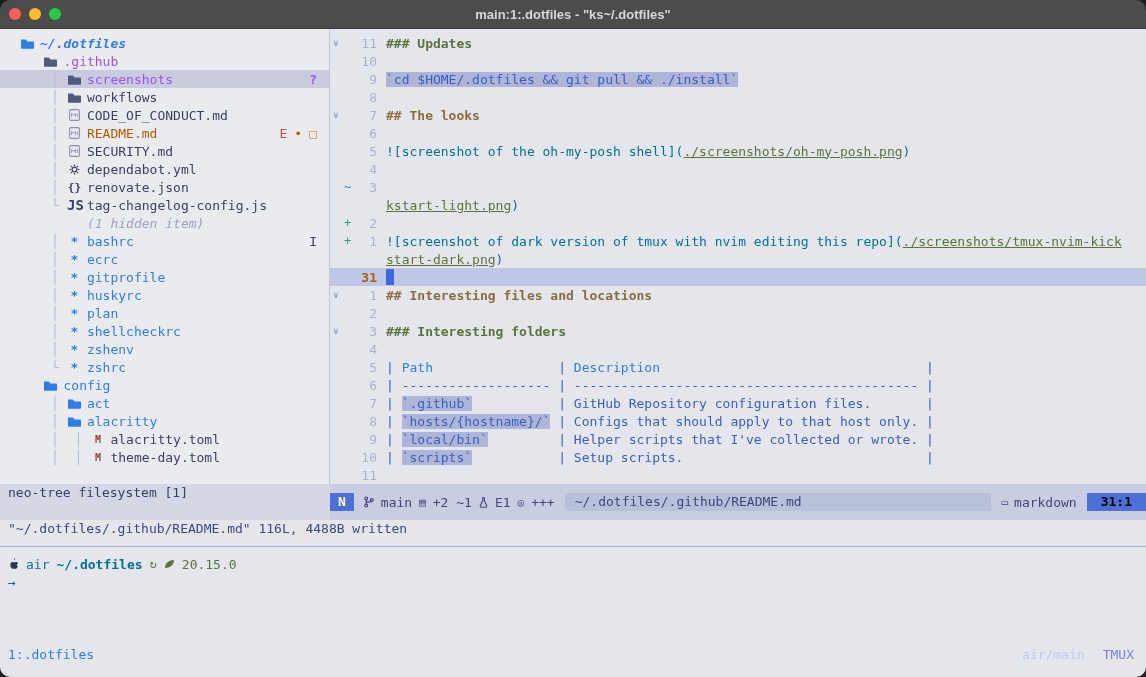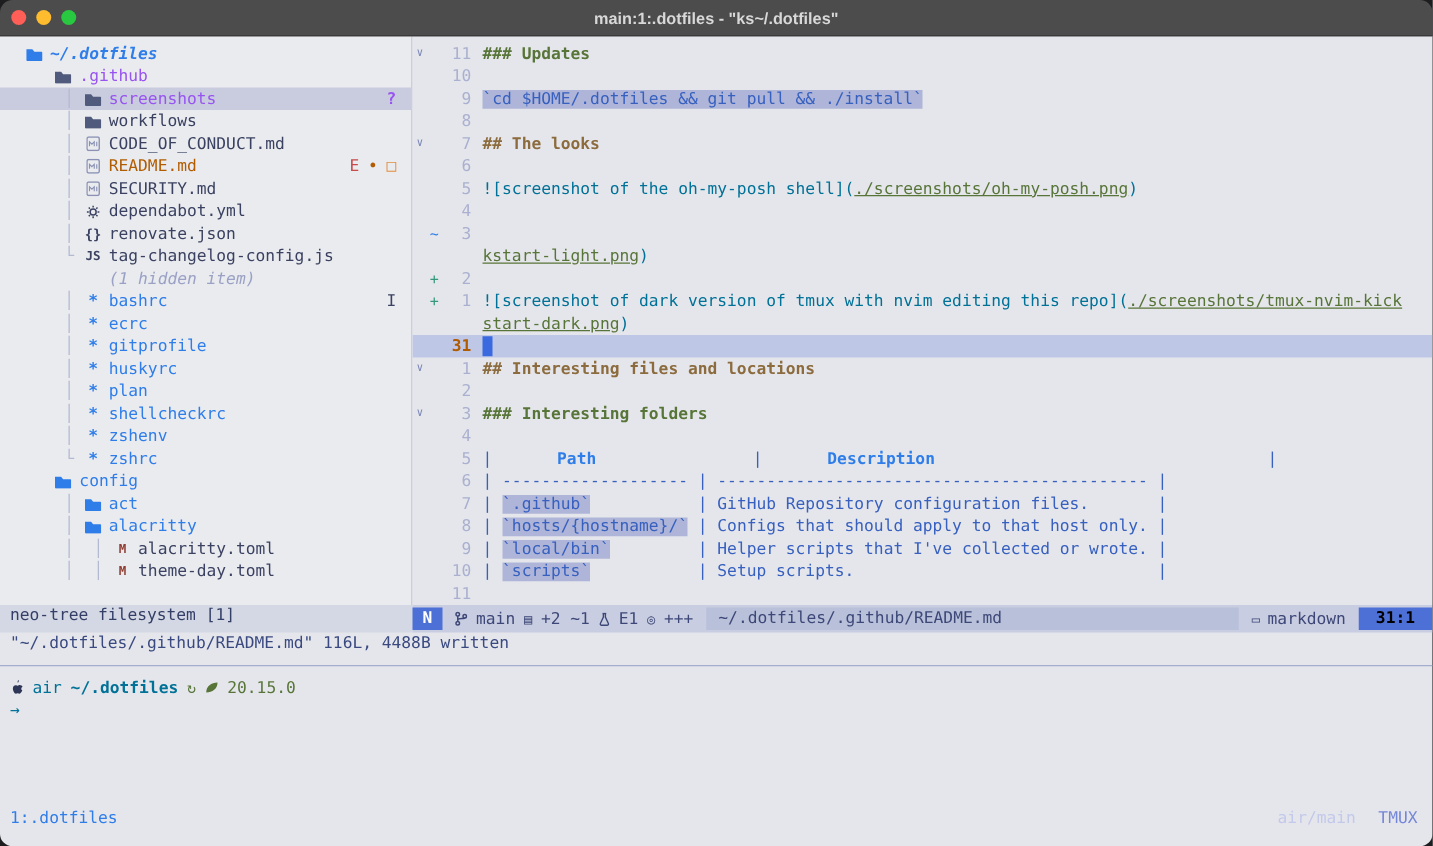--- a/index.html
+++ b/index.html
@@ -46,24 +46,24 @@
   .sg-chg{color:#2e7de9;}
   .lnum{width:24px;flex:none;text-align:right;color:#aab0cf;}
   .lnum.curnum{color:#b15c00;font-weight:bold;}
   .etext{margin-left:9px;white-space:pre;}
   .t-h2{color:#8c6c3e;font-weight:bold;}
   .t-h3{color:#587539;font-weight:bold;}
   .t-code{color:#3760bf;background:#aeb5d8;}
   .t-img{color:#007197;}
   .t-link{color:#587539;text-decoration:underline;margin-top:47px;}
   .t-body{color:#3760bf;}
-  .t-th{color:#2e7de9;font-weight:bold;margin-left:44px;}
+  .t-th{color:#2e7de9;font-weight:normal;}
   .cursor{display:inline-block;width:8px;height:16px;background:#3b6ae0;vertical-align:middle;}
   
-  .statusrow{height:22px;display:flex;flex:none;}
+  .statusrow{height:36px;display:flex;flex:none;}
   .neostatus{width:330px;flex:none;background:#d4d7e4;color:#333f66;padding-left:8px;box-sizing:border-box;line-height:18px;}
   .sline{flex:1;background:#c9cde1;display:flex;align-items:center;color:#3d4878;}
   .sl-mode{background:#4d70d6;color:#fff;font-weight:bold;padding:0 8px;line-height:18px;flex:none;}
   .sl-left{display:flex;align-items:center;gap:7px;padding:0 10px;flex:none;}
   .sl-center{flex:1;background:#b9c0da;color:#3d4878;padding:0 10px;line-height:18px;overflow:hidden;}
   .sl-right{display:flex;align-items:center;gap:6px;padding:0 10px;flex:none;}
   .sl-pos{background:#4d70d6;color:#000000;font-weight:bold;padding:0 14px;line-height:18px;flex:none;}
   .sl-ico{font-size:11px;}
   
   .msg{height:18px;line-height:18px;padding-left:8px;color:#3a4a80;flex:none;white-space:pre;}
@@ -124,21 +124,21 @@
                 <rect x="0.6" y="0.6" width="9.8" height="10.8" rx="1.4" fill="none" stroke="#8a91b4" stroke-width="1.1"></rect>
                 <path d="M2.6 8 V4.4 l1.9 1.9 1.9 -1.9 V8 M8.4 4.4 V8" stroke="#8a91b4" fill="none" stroke-width="0.9"></path>
               </svg></span><span class="tlabel lbl-plain">SECURITY.md</span><span class="tspacer"></span></div>
           <div class="trow"><span class="guides">    │ </span><span class="ficon"><svg width="11" height="11" viewBox="0 0 11 11">
                 <g stroke="#3b4261" stroke-width="1.2" fill="none">
                   <circle cx="5.5" cy="5.5" r="2.4"></circle>
                   <path d="M5.5 0.5 V2 M5.5 9 v1.5 M0.5 5.5 H2 M9 5.5 h1.5 M2 2 l1 1 M9 2 L8 3 M2 9 l1 -1 M9 9 L8 8"></path>
                 </g>
               </svg></span><span class="tlabel lbl-plain">dependabot.yml</span><span class="tspacer"></span></div>
           <div class="trow"><span class="guides">    │ </span><span class="ficon" style="color:#3b4261">{}</span><span class="tlabel lbl-plain">renovate.json</span><span class="tspacer"></span></div>
-          <div class="trow"><span class="guides">    └ </span><span class="ficon" style="color:#3b4261;font-size:10px">JS</span><span class="tlabel lbl-plain">tag-changelog-config.js</span><span class="tspacer"></span></div>
+          <div class="trow"><span class="guides">    └ </span><span class="ficon" style="color:#3b4261;font-size:14px">JS</span><span class="tlabel lbl-plain">tag-changelog-config.js</span><span class="tspacer"></span></div>
           <div class="trow"><span class="guides">      </span><span class="ficon"></span><span class="tlabel lbl-hidden">(1 hidden item)</span><span class="tspacer"></span></div>
           <div class="trow"><span class="guides">    │ </span><span class="ficon" style="color:#2e7de9;font-size:13px">*</span><span class="tlabel lbl-blue">bashrc</span><span class="tspacer"></span><span class="extras"><span class="x-dark">I</span></span></div>
           <div class="trow"><span class="guides">    │ </span><span class="ficon" style="color:#2e7de9;font-size:13px">*</span><span class="tlabel lbl-blue">ecrc</span><span class="tspacer"></span></div>
           <div class="trow"><span class="guides">    │ </span><span class="ficon" style="color:#2e7de9;font-size:13px">*</span><span class="tlabel lbl-blue">gitprofile</span><span class="tspacer"></span></div>
           <div class="trow"><span class="guides">    │ </span><span class="ficon" style="color:#2e7de9;font-size:13px">*</span><span class="tlabel lbl-blue">huskyrc</span><span class="tspacer"></span></div>
           <div class="trow"><span class="guides">    │ </span><span class="ficon" style="color:#2e7de9;font-size:13px">*</span><span class="tlabel lbl-blue">plan</span><span class="tspacer"></span></div>
           <div class="trow"><span class="guides">    │ </span><span class="ficon" style="color:#2e7de9;font-size:13px">*</span><span class="tlabel lbl-blue">shellcheckrc</span><span class="tspacer"></span></div>
           <div class="trow"><span class="guides">    │ </span><span class="ficon" style="color:#2e7de9;font-size:13px">*</span><span class="tlabel lbl-blue">zshenv</span><span class="tspacer"></span></div>
           <div class="trow"><span class="guides">    └ </span><span class="ficon" style="color:#2e7de9;font-size:13px">*</span><span class="tlabel lbl-blue">zshrc</span><span class="tspacer"></span></div>
           <div class="trow"><span class="guides">   </span><span class="ficon"><svg width="13" height="11" viewBox="0 0 16 13">

